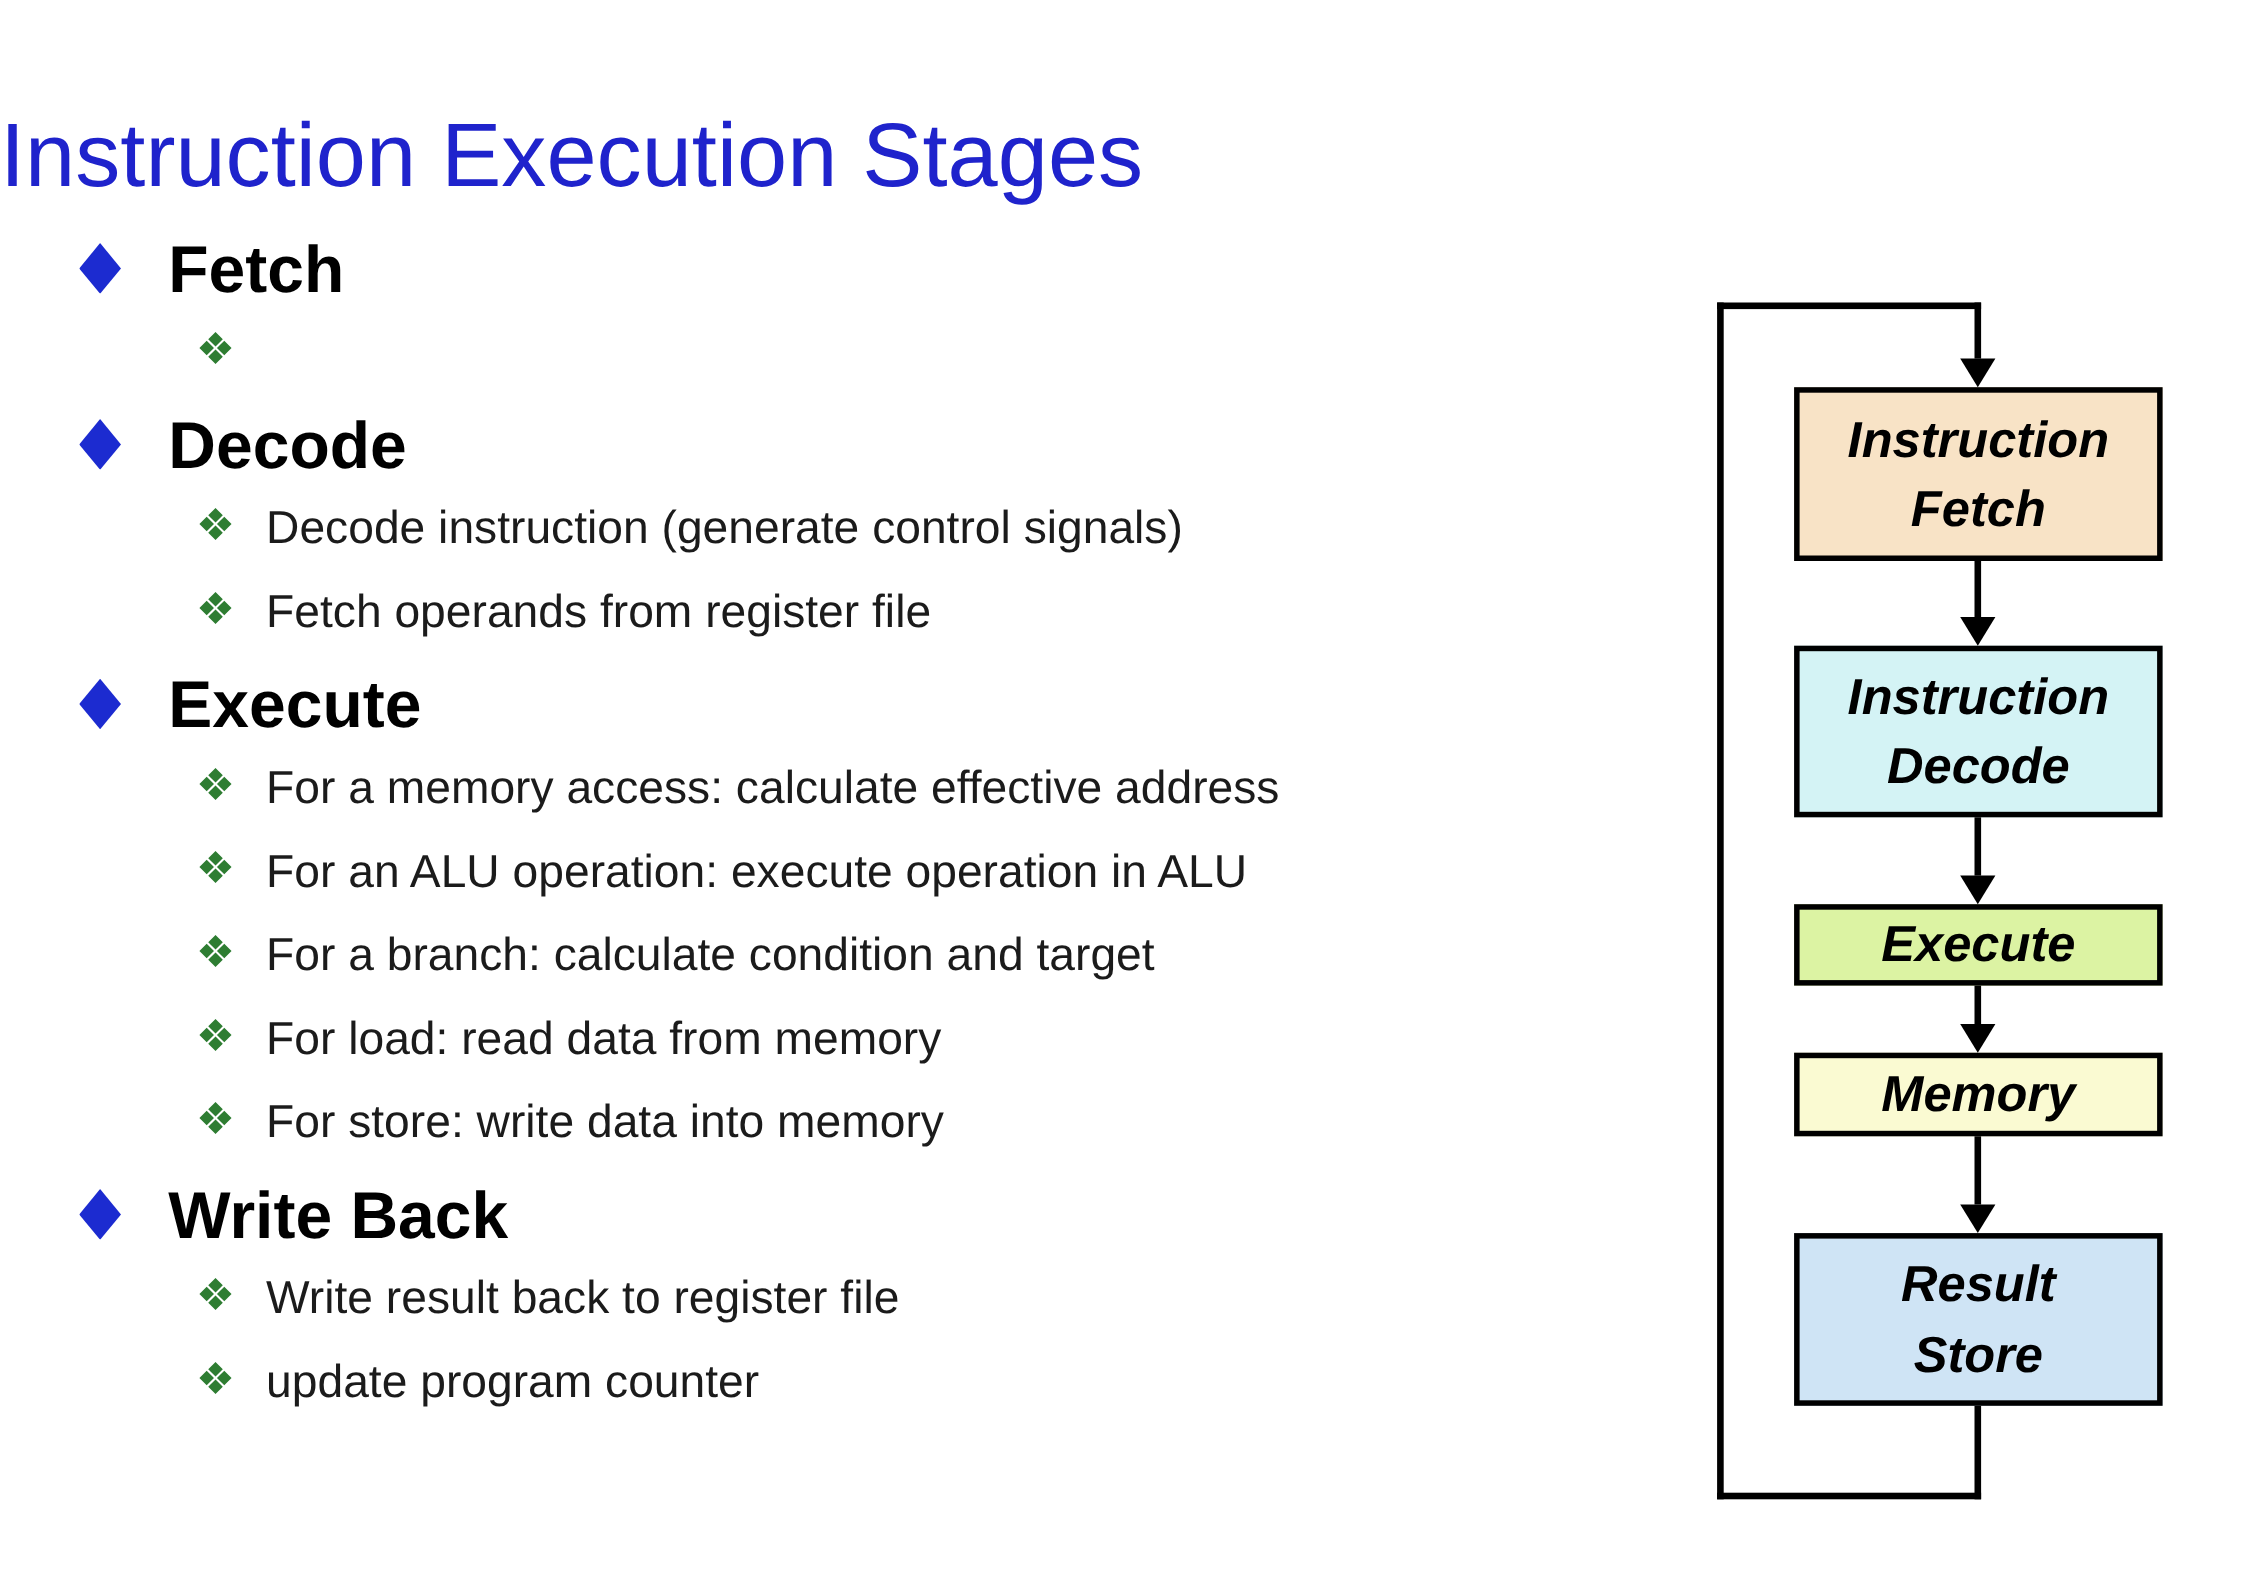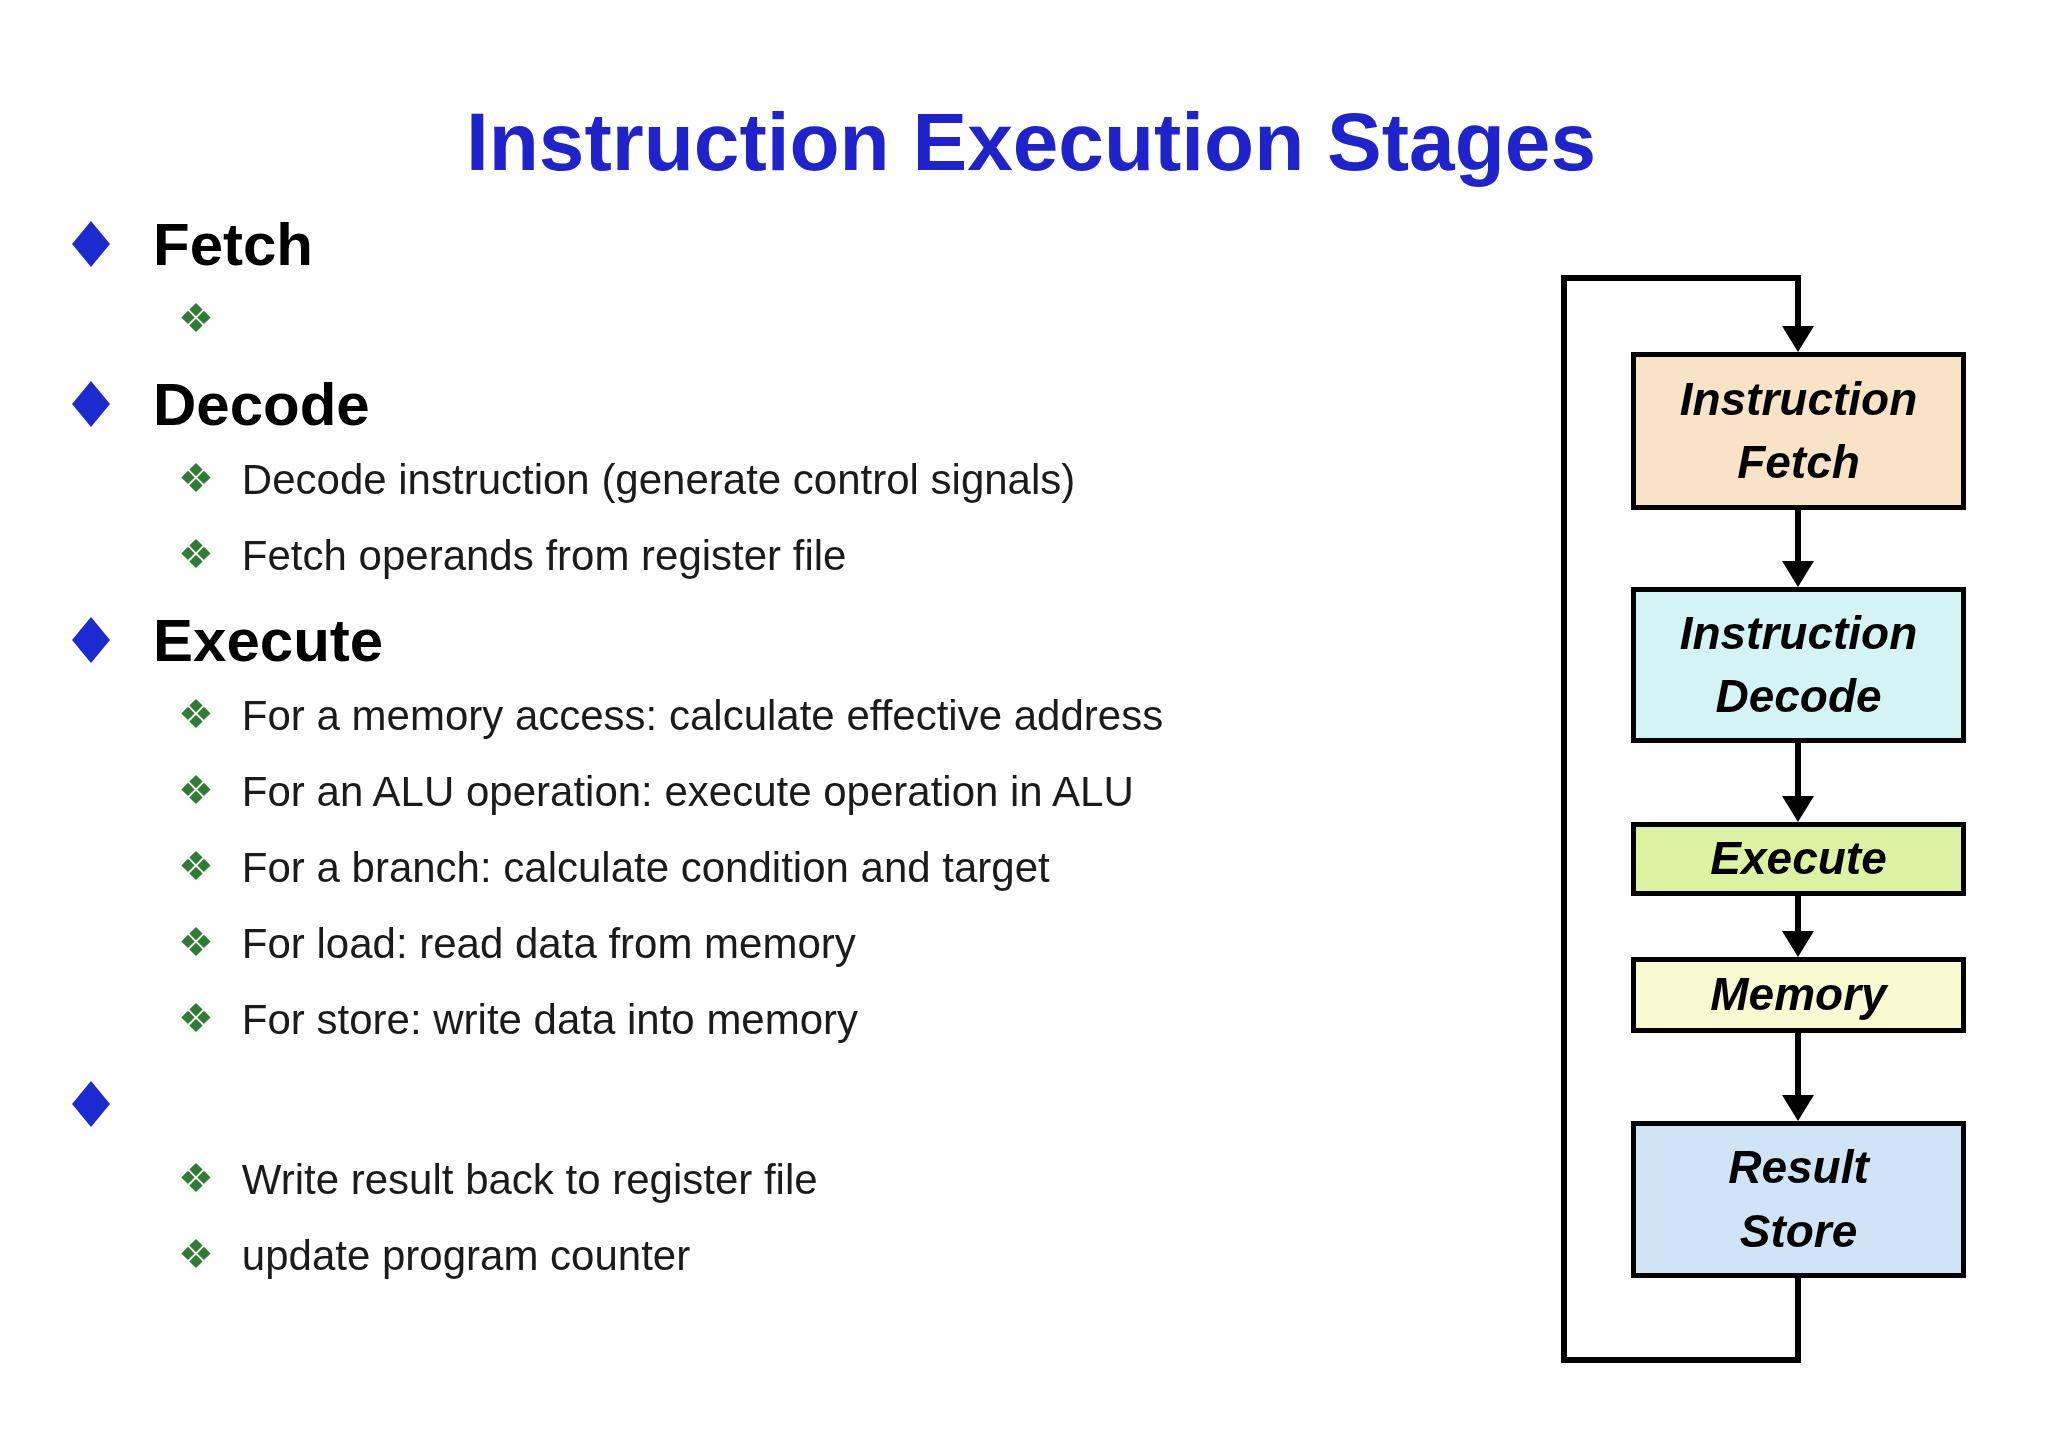--- a/index.html
+++ b/index.html
@@ -2,21 +2,21 @@
 <html><head>
 <meta charset="utf-8">
 <style>
   html,body{margin:0;padding:0;background:#fff;}
   .slide{
     position:relative;width:2062px;height:1440px;background:#ffffff;overflow:hidden;
     font-family:"Liberation Sans","DejaVu Sans",sans-serif;
   }
   .title{
     position:absolute;top:40px;left:0;width:100%;
-    text-align:center;font-size:82px;font-weight:bold;letter-spacing:0px;
+    font-size:82px;font-weight:normal;letter-spacing:0px;
   }
   
   .list{
     position:absolute;left:72px;top:206px;width:1440px;
     display:flex;flex-direction:column;
   }
   .row{display:flex;align-items:center;height:76px;white-space:nowrap;}
   .row.heading{margin-top:8px;font-size:60px;font-weight:bold;color:#000;}
   .row.heading:first-child{margin-top:0;}
   .diamond{
@@ -90,20 +90,21 @@
       <div class="row item">
     <span class="glyph" style="color: rgb(46, 125, 50);">❖</span>
     <span>For load: read data from memory</span>
   </div>
       <div class="row item">
     <span class="glyph" style="color: rgb(46, 125, 50);">❖</span>
     <span>For store: write data into memory</span>
   </div>
       <div class="row heading">
     <span class="diamond" style="background: rgb(28, 43, 208);"></span>
+    <span>Write Back</span>
   </div>
       <div class="row item">
     <span class="glyph" style="color: rgb(46, 125, 50);">❖</span>
     <span>Write result back to register file</span>
   </div>
       <div class="row item">
     <span class="glyph" style="color: rgb(46, 125, 50);">❖</span>
     <span>update program counter</span>
   </div>
     </div>

